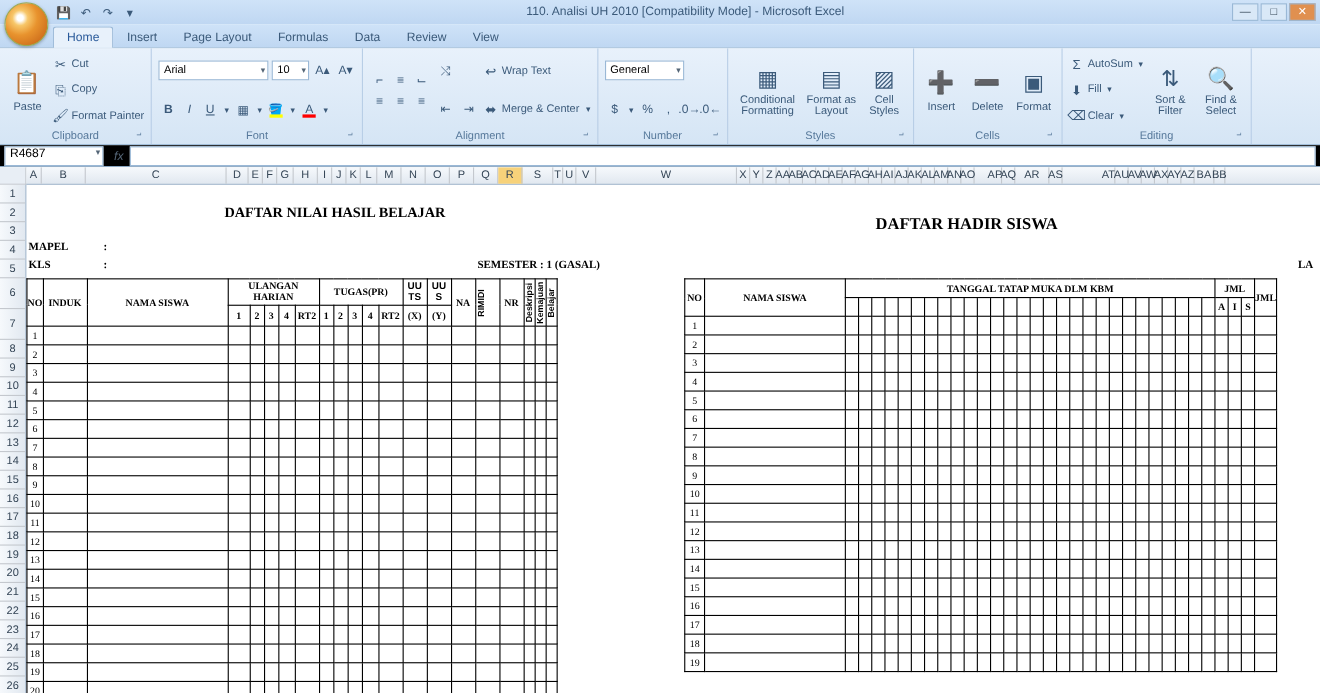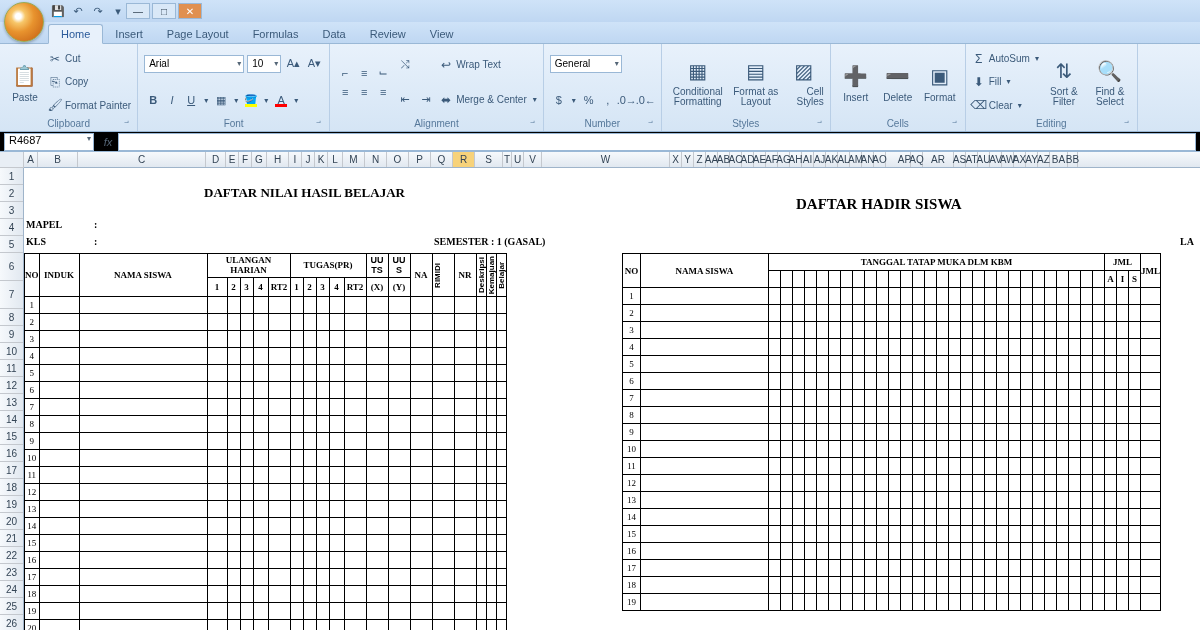--- a/index.html
+++ b/index.html
@@ -67,20 +67,21 @@
 <body>
 
 <div class="titlebar">
   <div class="office-btn"></div>
   <div class="qat">
     <div class="qat-icon">💾</div>
     <div class="qat-icon">↶</div>
     <div class="qat-icon">↷</div>
     <div class="qat-icon">▾</div>
   </div>
+  <div class="title-text">110. Analisi UH  2010  [Compatibility Mode] - Microsoft Excel</div>
   <div class="win-controls">
     <div class="win-btn">—</div>
     <div class="win-btn">□</div>
     <div class="win-btn close">✕</div>
   </div>
 </div>
 
 <div class="tabbar">
   <div class="tab active">Home</div>
   <div class="tab">Insert</div>
@@ -203,21 +204,21 @@
       <div class="big-btn" style="width:60px">
           <div class="ico">▦</div>
           <span style="text-align:center;line-height:1">Conditional Formatting</span>
         </div>
       <div class="big-btn" style="width:48px">
           <div class="ico">▤</div>
           <span style="text-align:center;line-height:1">Format as Layout</span>
         </div>
       <div class="big-btn" style="width:40px">
           <div class="ico">▨</div>
-          <span style="text-align:right;line-height:1">Cell Styles</span>
+          <span style="text-align:center;line-height:1">Cell Styles</span>
         </div>
     </div>
     <div class="group-label">Styles</div>
   </div>
 
   <div class="group">
     <div class="group-body">
       <div class="big-btn">
           <div class="ico">➕</div>
           <span>Insert</span>
@@ -313,21 +314,21 @@
       <div class="ch" style="width: 12px;">AJ</div>
       <div class="ch" style="width: 12px;">AK</div>
       <div class="ch" style="width: 12px;">AL</div>
       <div class="ch" style="width: 12px;">AM</div>
       <div class="ch" style="width: 12px;">AN</div>
       <div class="ch" style="width: 12px;">AO</div>
       <div class="ch" style="width: 12px; margin-left: 13px;">AP</div>
       <div class="ch" style="width: 12px;">AQ</div>
       <div class="ch" style="width: 31px;">AR</div>
       <div class="ch" style="width: 12px;">AS</div>
-      <div class="ch" style="width: 12px;">AT</div>
+      <div class="ch" style="width: 12px; margin-left: 36px;">AT</div>
       <div class="ch" style="width: 12px;">AU</div>
       <div class="ch" style="width: 12px;">AV</div>
       <div class="ch" style="width: 12px;">AW</div>
       <div class="ch" style="width: 12px;">AX</div>
       <div class="ch" style="width: 12px;">AY</div>
       <div class="ch" style="width: 12px;">AZ</div>
       <div class="ch" style="width: 18px;">BA</div>
       <div class="ch" style="width: 10px;">BB</div>
     </div>
   <div class="row-headers" id="rowhdrs">

